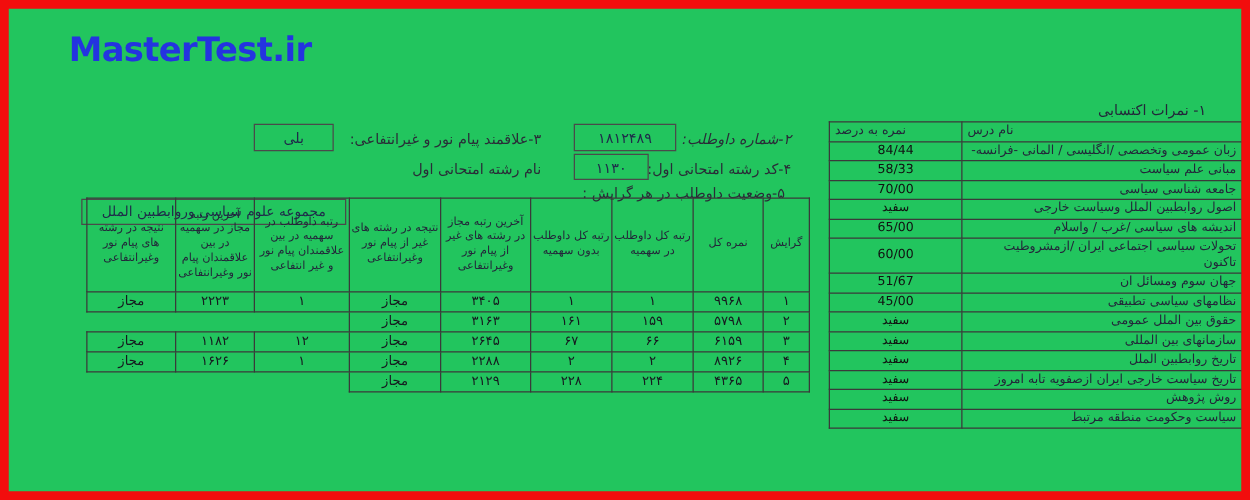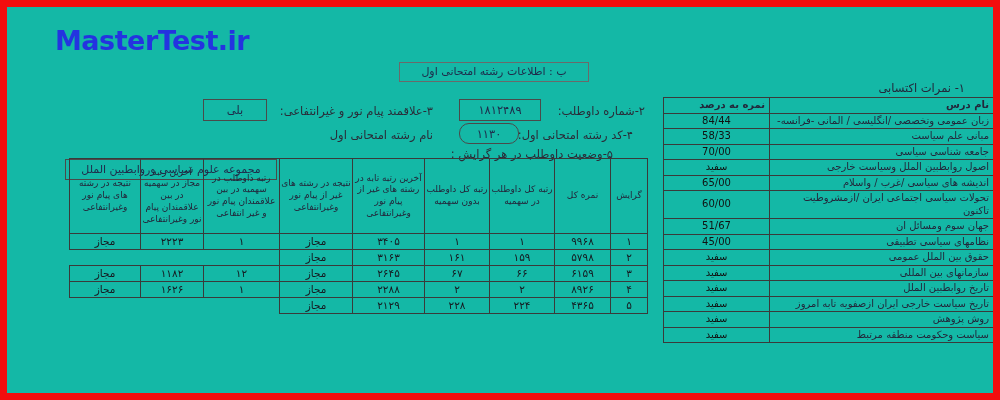--- a/index.html
+++ b/index.html
@@ -1,18 +1,18 @@
 <!DOCTYPE html>
 <html lang="fa"><head>
 <meta charset="utf-8">
 <style>
   html,body{margin:0;padding:0;background:#fff;}
   .page{
     position:relative; width:1000px; height:400px; box-sizing:border-box;
-    border:7px solid #f20d0d; background:#14b8a6; overflow:hidden;
+    border:7px solid #f20d0d; background:#22c55e; overflow:hidden;
     font-family:"DejaVu Sans","Liberation Sans",sans-serif; color:#22242e;
   }
   .logo{
     position:absolute; left:48px; top:18px; font-size:27px; font-weight:600;
     color:#2433e0; letter-spacing:-0.5px; cursor:pointer;
   }
   .section-box{
     position:absolute; left:392px; top:55px; width:188px; height:18px;
     border:1px solid #6a6a6a; font-size:11px; line-height:18px; text-align:center;
     color:#1f2a4a; direction:rtl;
@@ -41,66 +41,65 @@
     direction:rtl; font-size:11.5px; color:#23263a; white-space:nowrap;
   }
   .scores-table{
     position:absolute; left:656px; top:90px; width:330px;
     border-collapse:collapse; direction:rtl; table-layout:fixed;
   }
   .scores-table th, .scores-table td{
     border:1px solid #3a3a3a; font-weight:normal; padding:1px 4px;
     font-size:10px; line-height:1.25; color:#23263a;
   }
-  .scores-table th{ text-align:right;font-weight:bold; }
+  .scores-table th{ text-align:left; }
   .scores-table td.course{ text-align:right; }
   .scores-table td.score{ text-align:center; direction:ltr; color:#111; }
 </style>
 </head>
 <body>
 
 <div class="page">
 
   <div class="logo">MasterTest.ir</div>
 
-  <div class="section-box">ب : اطلاعات رشته امتحانی اول</div>
-
-  <div class="lbl" style="right:348px; top:97px;">۲-شماره داوطلب:</div>
+
+  <div class="lbl" style="right:360px; top:97px;font-style:italic;">۲-شماره داوطلب:</div>
   <div class="valbox" style="left:452px; top:92px; width:80px; height:20px;">۱۸۱۲۴۸۹</div>
 
   <div class="lbl" style="right:560px; top:97px;">۳-علاقمند پیام نور و غیرانتفاعی:</div>
   <div class="valbox" style="left:196px; top:92px; width:62px; height:20px;">بلی</div>
 
   <div class="lbl" style="right:360px; top:121px;margin-left:16px;">۴-کد رشته امتحانی اول:</div>
-  <div class="valbox" style="left:452px; top:116px; width:58px; height:19px;border-radius:10px;">۱۱۳۰</div>
+  <div class="valbox" style="left:452px; top:116px; width:58px; height:19px;">۱۱۳۰</div>
 
   <div class="lbl" style="right:560px; top:121px;">نام رشته امتحانی اول</div>
   <div class="valbox" style="left:58px; top:116px; width:210px; height:19px; font-size:11px;margin-top:36px;">مجموعه علوم سیاسی وروابطبین الملل</div>
 
-  <div class="lbl" style="right:380px; top:140px;">۵-وضعیت داوطلب در هر گرایش :</div>
+  <div class="lbl" style="right:365px; top:140px;">۵-وضعیت داوطلب در هر گرایش :</div>
 
   <table class="status-table">
     <colgroup>
       <col style="width:37px">
         <col style="width:56px">
         <col style="width:65px">
       <col style="width:65px">
         <col style="width:72px">
         <col style="width:73px">
       <col style="width:76px">
         <col style="width:63px">
         <col style="width:71px">
     </colgroup>
     <thead>
       <tr>
         <th>گرایش</th>
         <th>نمره کل</th>
         <th>رتبه کل داوطلب در سهمیه</th>
         <th>رتبه کل داوطلب بدون سهمیه</th>
-        <th>آخرین رتبه تابه در رشته های غیر از پیام نور وغیرانتفاعی</th>
+        <th>آخرین رتبه مجاز در رشته های غیر از پیام نور وغیرانتفاعی</th>
         <th>نتیجه در رشته های غیر از پیام نور وغیرانتفاعی</th>
         <th>رتبه داوطلب در سهمیه در بین علاقمندان پیام نور و غیر انتفاعی</th>
         <th>آخرین رتبه مجاز در سهمیه در بین علاقمندان پیام نور وغیرانتفاعی</th>
         <th>نتیجه در رشته های پیام نور وغیرانتفاعی</th>
       </tr>
     </thead>
     <tbody>
       <tr>
         <td>۱</td>
         <td>۹۹۶۸</td>

